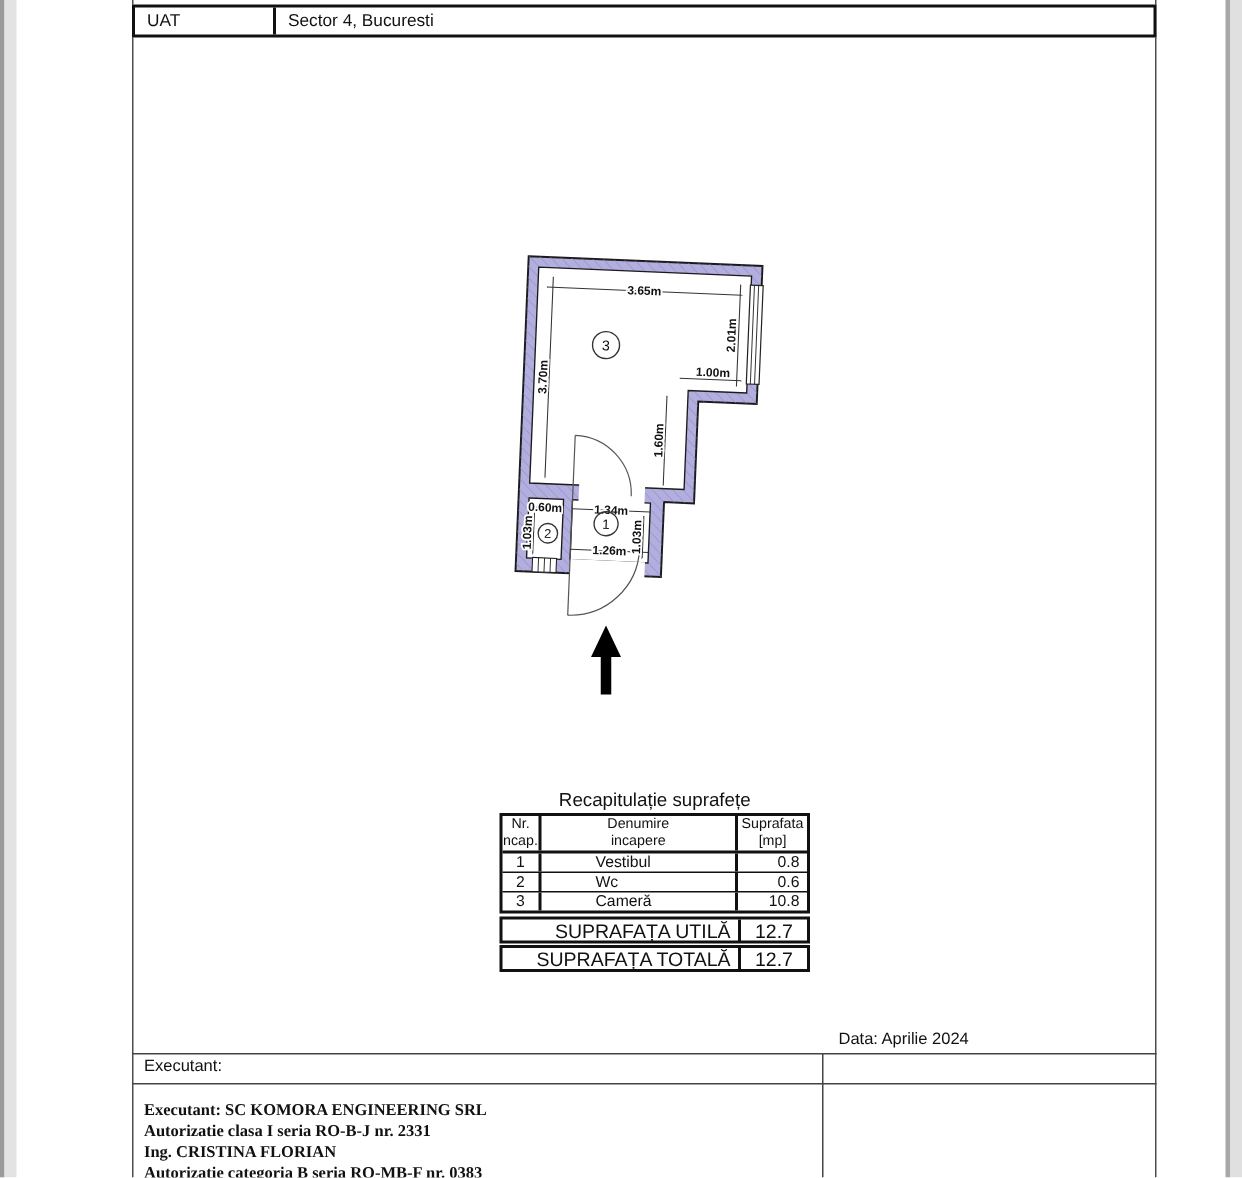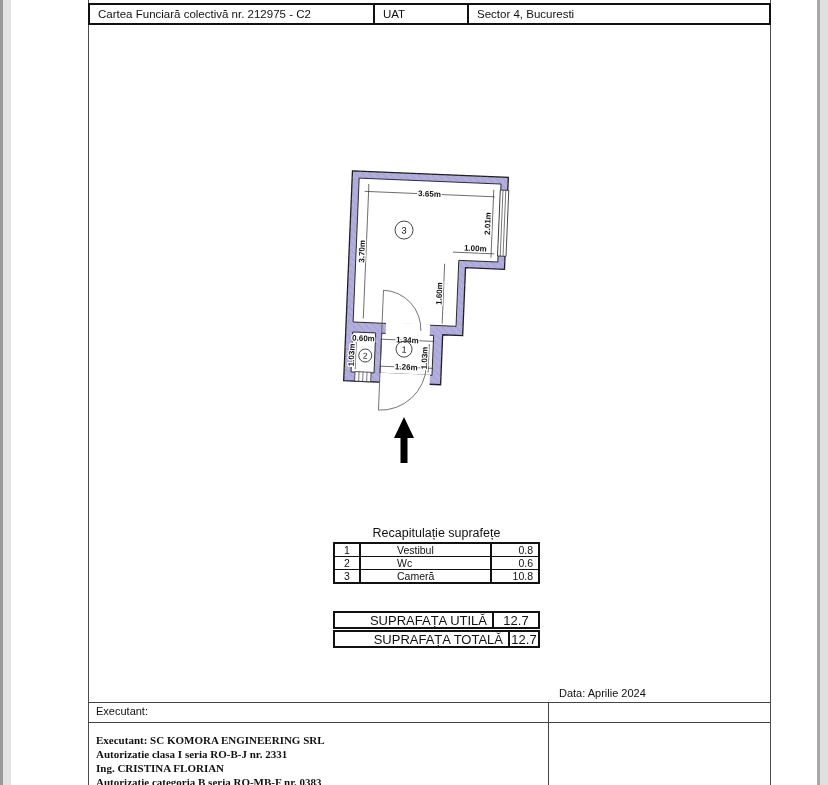--- a/index.html
+++ b/index.html
@@ -48,21 +48,20 @@
 
   <div class="abs edge-l1"></div>
   <div class="abs edge-l2"></div>
   <div class="abs edge-r1"></div>
   <div class="abs edge-r2"></div>
 
   <div class="abs frame-v" style="left:88px;"></div>
   <div class="abs frame-v" style="left:770px;"></div>
 
   <div class="abs hdr-box" style="top:3px;">
-    <div class="hdr-cell hdr-c1">Cartea Funciară colectivă nr. 212975 - C2</div>
     <div class="hdr-cell hdr-c2">UAT</div>
     <div class="hdr-cell hdr-c3">Sector 4, Bucuresti</div>
   </div>
 
 
   <svg class="abs" style="left:336px;top:168px;" width="190" height="300" viewBox="-12 -6 190 300">
     <defs>
       <pattern id="hatch" width="5" height="5" patternUnits="userSpaceOnUse" patternTransform="rotate(-45)">
         <line x1="0" y1="0" x2="0" y2="5" stroke="#8d89c7" stroke-width="0.7"></line>
       </pattern>
@@ -125,20 +124,34 @@
       <circle cx="20.5" cy="184" r="6.5" fill="none" stroke="#333" stroke-width="0.9"></circle>
       <text x="20.5" y="187" font-size="8.5" fill="#111" text-anchor="middle">2</text>
     </g>
 
     <polygon points="56,243 46,264 52.5,264 52.5,289 59.5,289 59.5,264 66,264" fill="#000"></polygon>
   </svg>
 
   <div class="abs recap-title">Recapitulație suprafețe</div>
 
   <div class="abs recap-box" style="top:542px;">
+    <div class="r-grid" style="border-bottom:2px solid #111;">
+      <div class="r-hcell r-b">
+        <span>Nr.</span>
+        <span>ncap.</span>
+      </div>
+      <div class="r-hcell r-b">
+        <span>Denumire</span>
+        <span>incapere</span>
+      </div>
+      <div class="r-hcell">
+        <span>Suprafata</span>
+        <span>[mp]</span>
+      </div>
+    </div>
     <div class="r-grid r-row">
       <div class="r-b r-nr">1</div>
       <div class="r-b r-name">Vestibul</div>
       <div class="r-area">0.8</div>
     </div>
     <div class="r-grid r-row r-sep">
       <div class="r-b r-nr">2</div>
       <div class="r-b r-name">Wc</div>
       <div class="r-area">0.6</div>
     </div>
@@ -148,21 +161,21 @@
       <div class="r-area">10.8</div>
     </div>
   </div>
 
   <div class="abs recap-box" style="top:611px;">
     <div class="tot-grid">
       <div class="tot-label">SUPRAFAȚA UTILĂ</div>
       <div class="tot-val">12.7</div>
     </div>
   </div>
-  <div class="abs recap-box" style="top:630px;padding-left:16px;">
+  <div class="abs recap-box" style="top:630px;">
     <div class="tot-grid">
       <div class="tot-label">SUPRAFAȚA TOTALĂ</div>
       <div class="tot-val">12.7</div>
     </div>
   </div>
 
   <div class="abs foot-line" style="top:702px;"></div>
   <div class="abs foot-line" style="top:722px;"></div>
   <div class="abs foot-vline"></div>
   <div class="abs foot-label" style="left:96px;top:705px;">Executant:</div>

